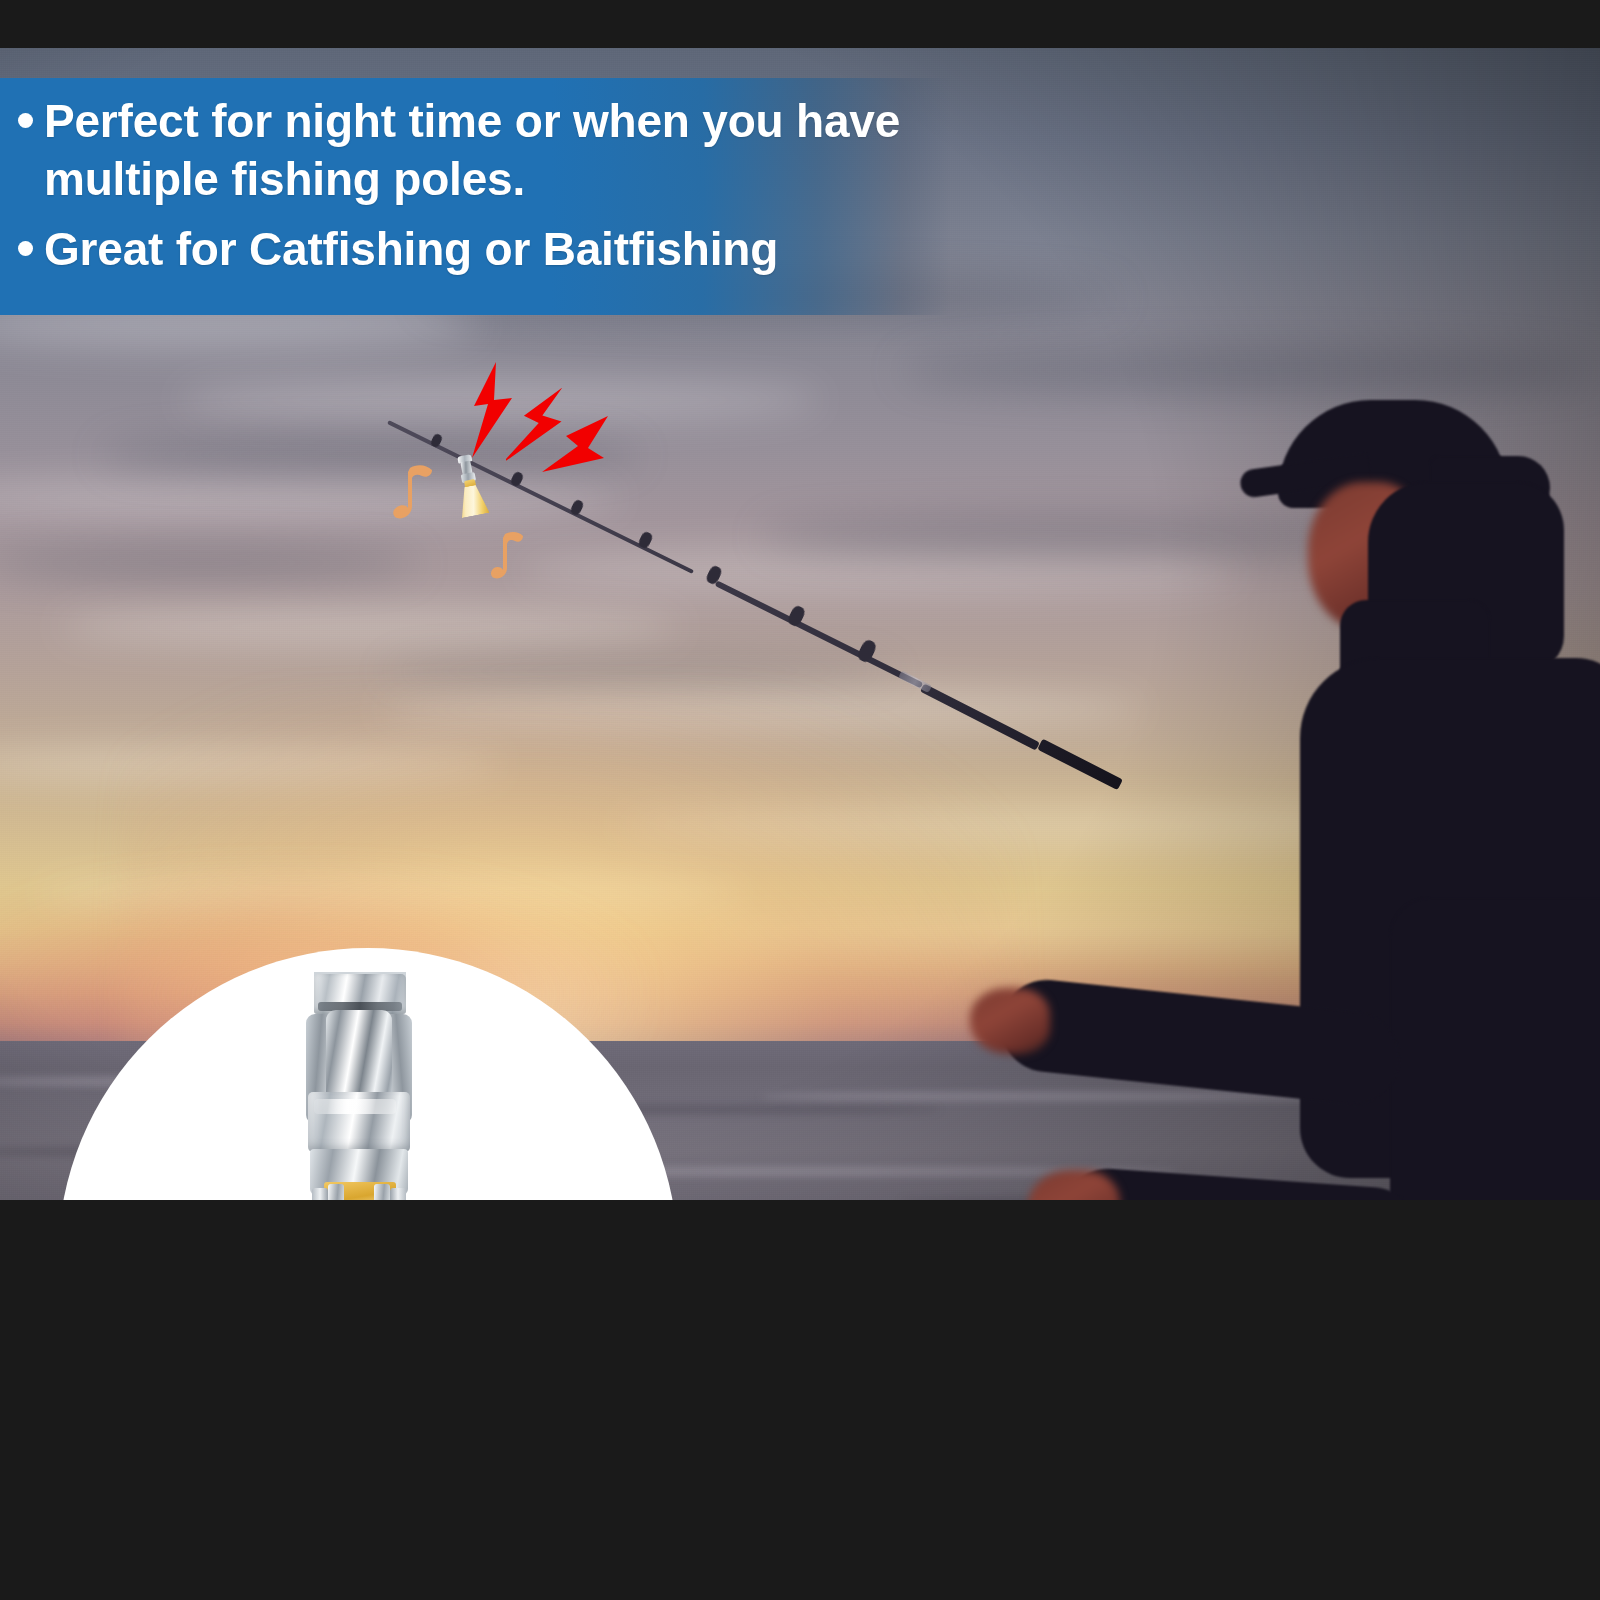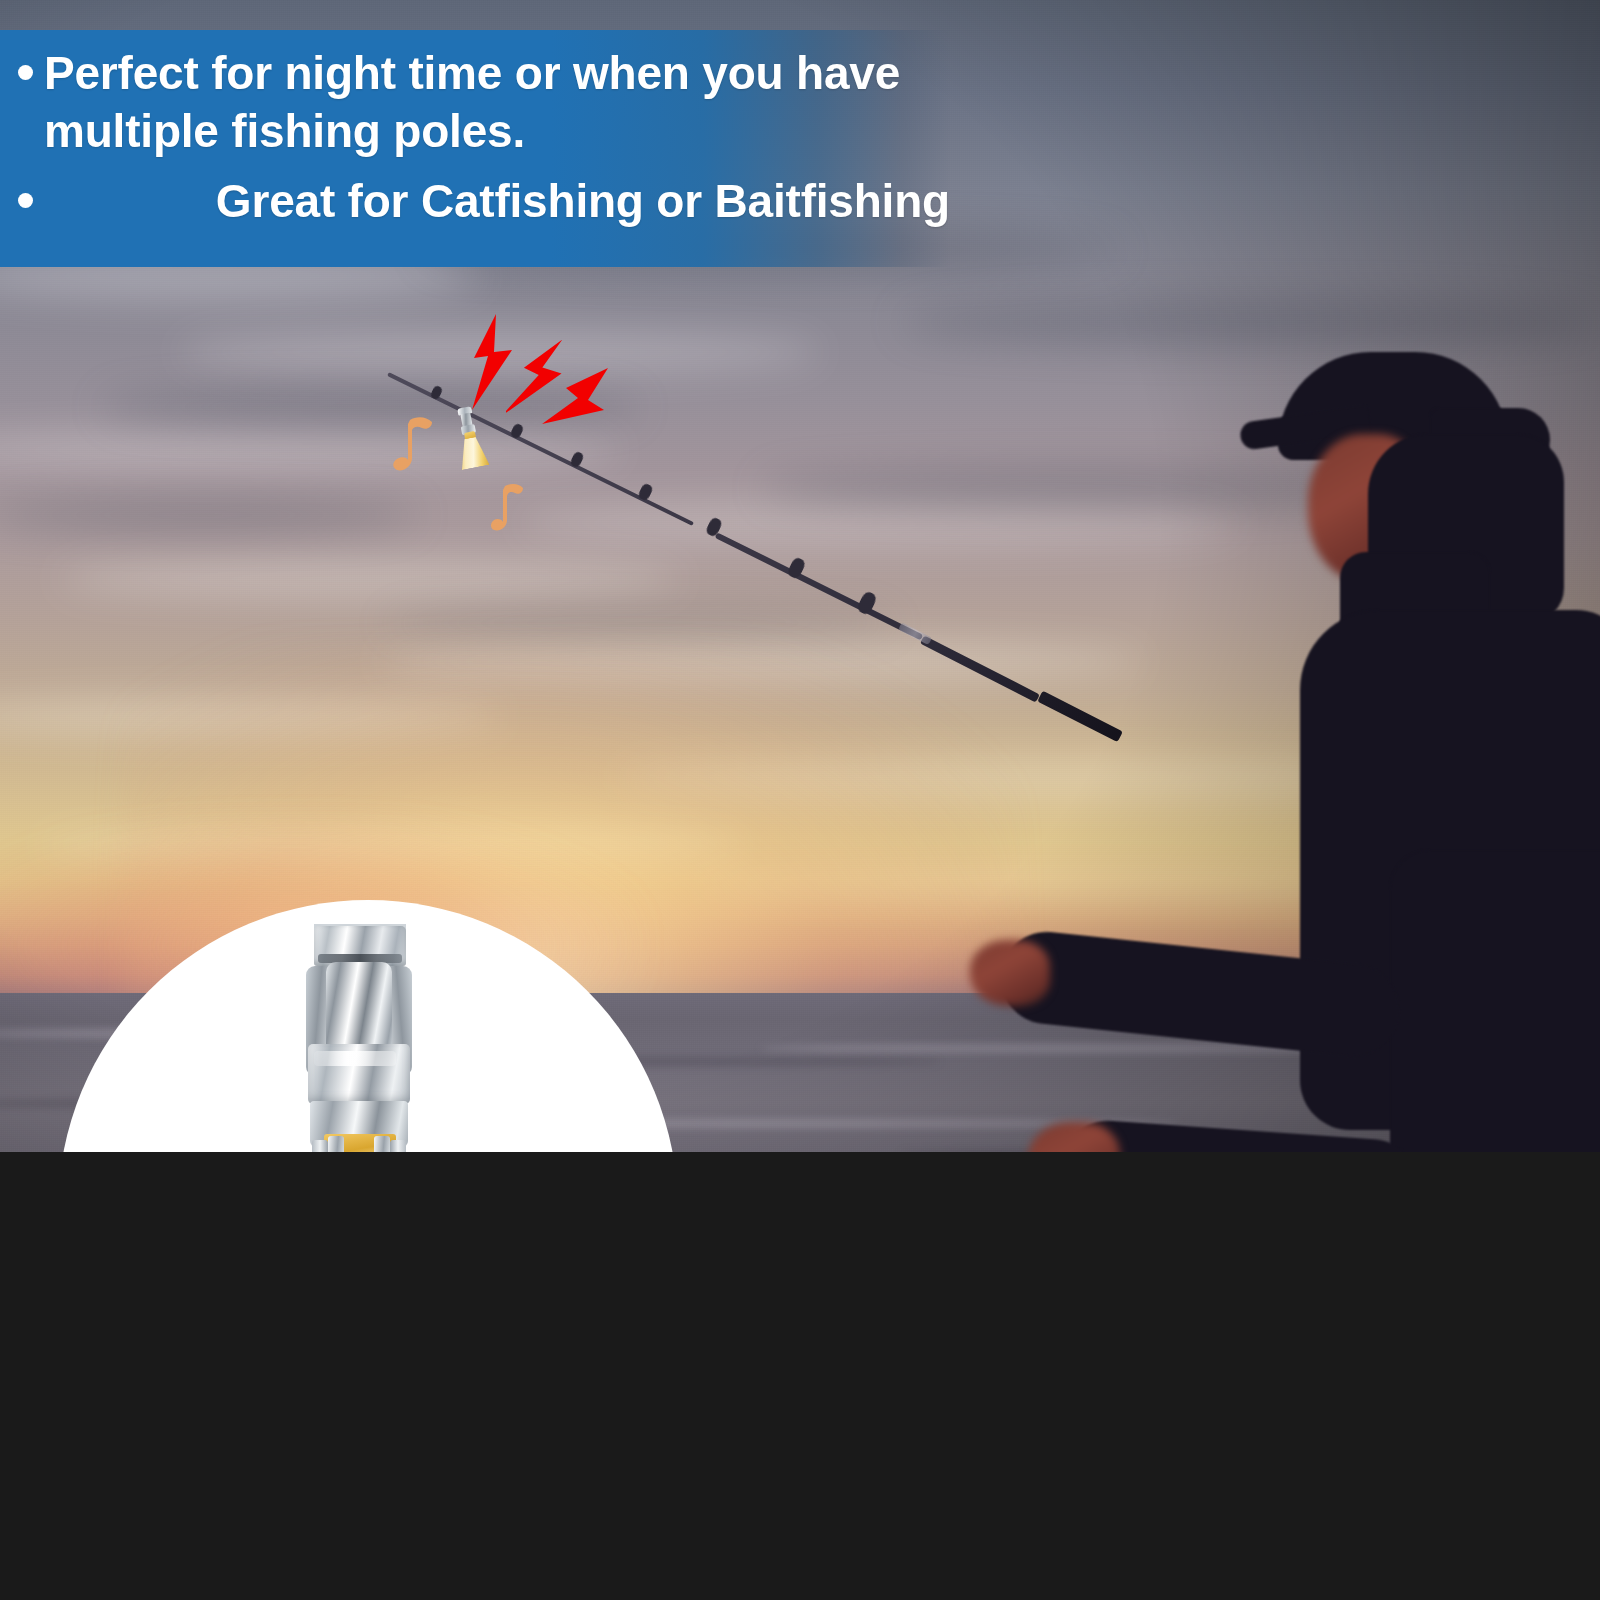--- a/index.html
+++ b/index.html
@@ -7,20 +7,21 @@
     width:1600px; height:1600px;
     overflow:hidden;
     background:#1a1a1a;
     font-family:"Liberation Sans", sans-serif;
   }
 
   #stage {
     position:relative;
     width:1600px; height:1152px;
     overflow:hidden;
+    margin-top:48px;
   }
 
   
   .photo { position:absolute; inset:0; overflow:hidden; }
 
   
   .sky {
     position:absolute; left:0; top:0; width:1600px; height:1000px;
     background:
       linear-gradient(to bottom,
@@ -208,21 +209,21 @@
     text-shadow:0 1px 2px rgba(0,0,0,.18);
   }
   .dot {
     flex:0 0 auto;
     width:15px; height:15px;
     background:#ffffff;
     border-radius:50%;
     margin:21px 11px 0 0;
   }
   .bullet-txt { max-width:880px; }
-  .b2 { margin-top:12px;justify-content:space-between; }
+  .b2 { margin-top:12px; }
 
   
   .inset {
     position:absolute;
     left:58px; top:900px;
     width:620px; height:620px;
     border-radius:50%;
     background:#ffffff;
     overflow:hidden;
   }

